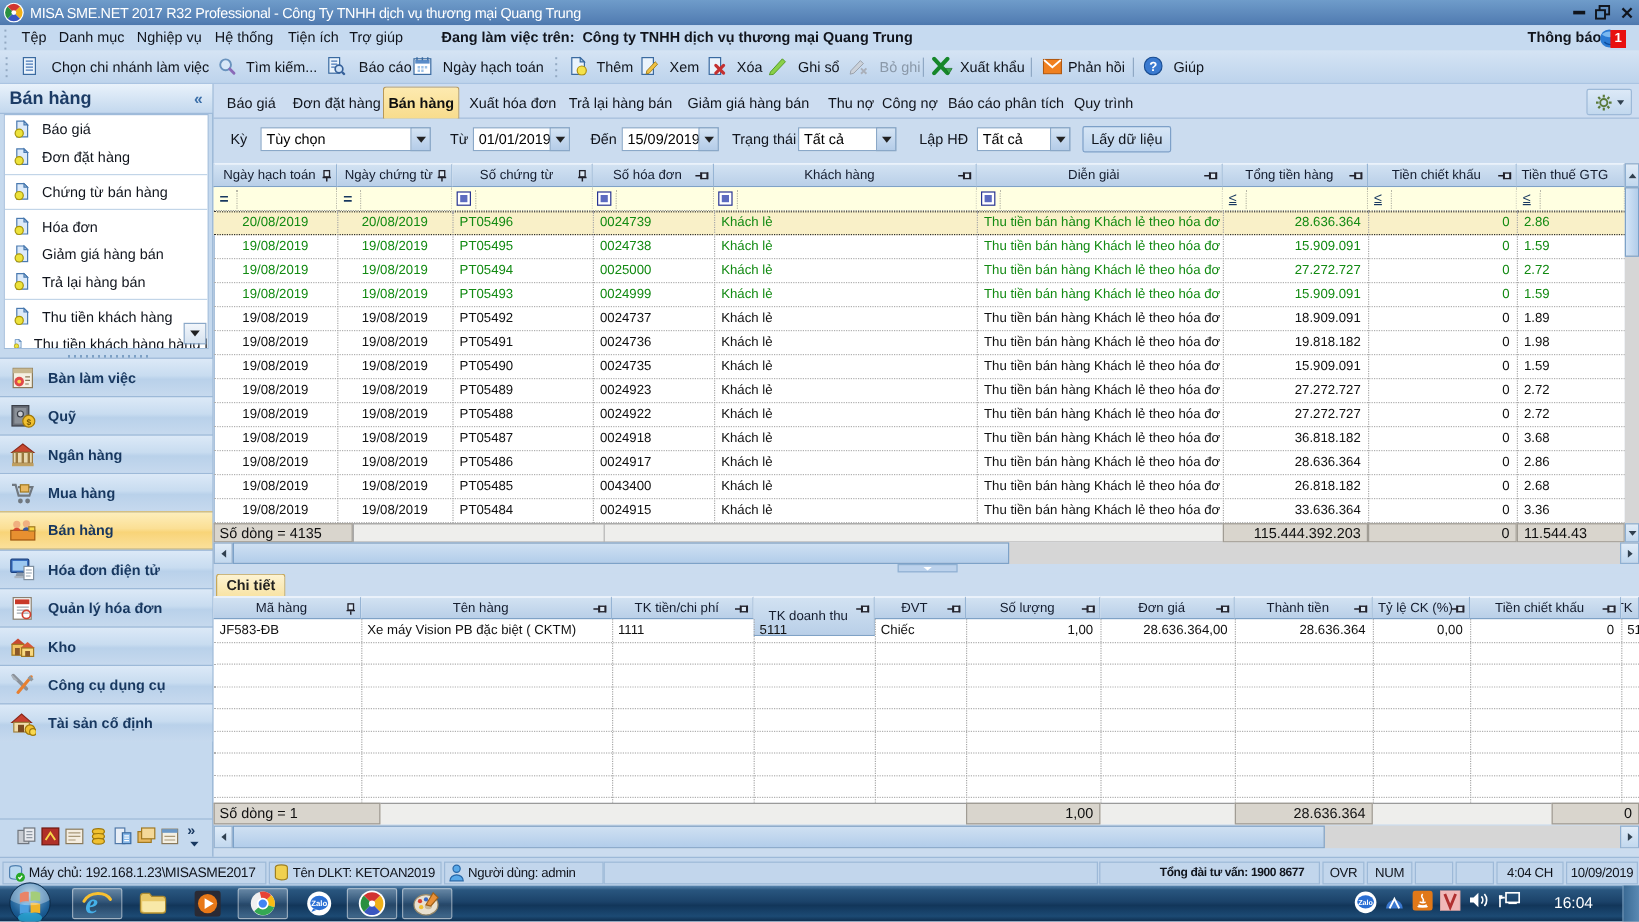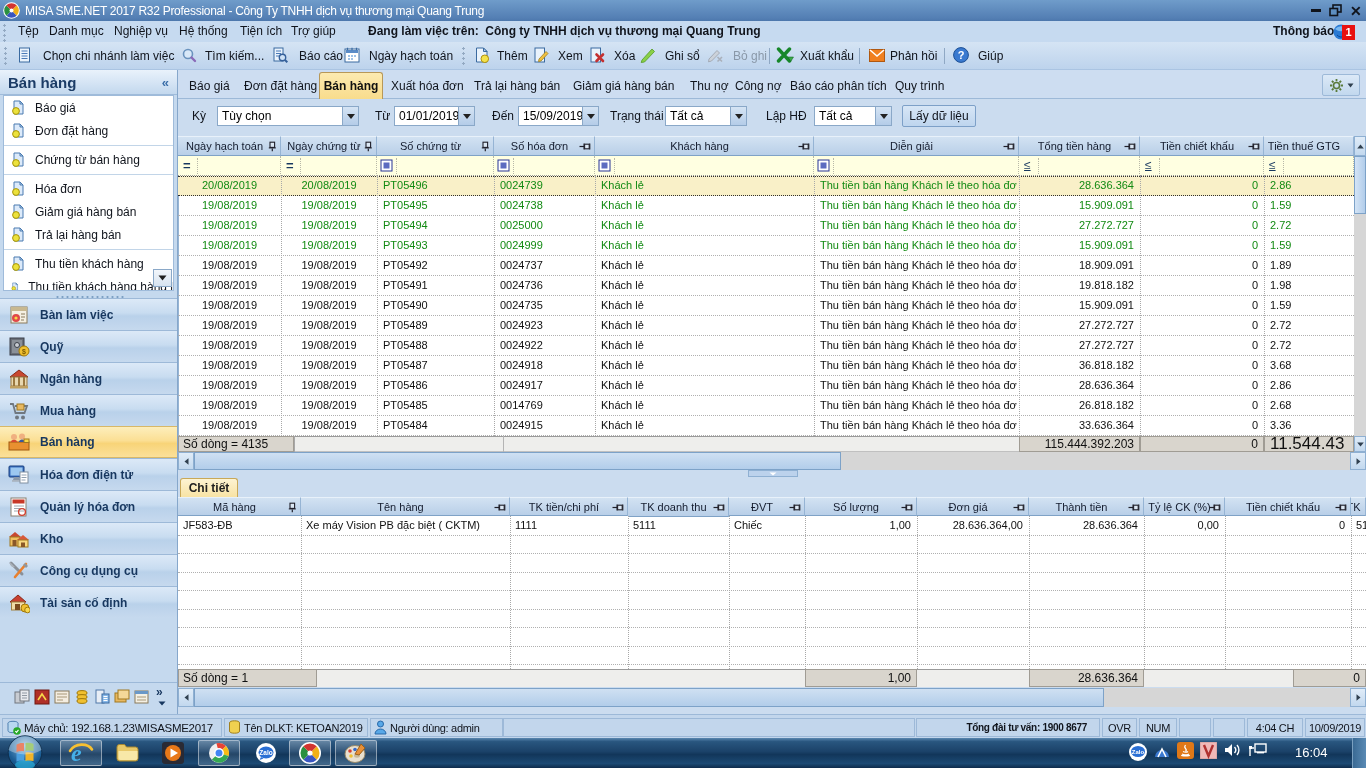--- a/index.html
+++ b/index.html
@@ -676,21 +676,21 @@
 <div class="cell " style="left:500px;top:379px;width:95px;">0024917</div>
 <div class="cell " style="left:601px;top:379px;width:213px;">Khách lẻ</div>
 <div class="cell " style="left:820px;top:379px;width:199px;">Thu tiền bán hàng Khách lẻ theo hóa đơ</div>
 <div class="cell " style="left:1019px;top:379px;width:115px;text-align:right;">28.636.364</div>
 <div class="cell " style="left:1140px;top:379px;width:118px;text-align:right;">0</div>
 <div class="cell " style="left:1270px;top:379px;width:84px;">2.86</div>
 <div class="abs" style="left:178px;top:415px;width:1176px;height:1px;border-top:1px dotted #b0b0b0;"></div>
 <div class="cell " style="left:178px;top:399px;width:103px;text-align:center;">19/08/2019</div>
 <div class="cell " style="left:281px;top:399px;width:96px;text-align:center;">19/08/2019</div>
 <div class="cell " style="left:383px;top:399px;width:111px;">PT05485</div>
-<div class="cell " style="left:500px;top:399px;width:95px;">0014769</div>
+<div class="cell " style="left:500px;top:399px;width:95px;">0043400</div>
 <div class="cell " style="left:601px;top:399px;width:213px;">Khách lẻ</div>
 <div class="cell " style="left:820px;top:399px;width:199px;">Thu tiền bán hàng Khách lẻ theo hóa đơ</div>
 <div class="cell " style="left:1019px;top:399px;width:115px;text-align:right;">26.818.182</div>
 <div class="cell " style="left:1140px;top:399px;width:118px;text-align:right;">0</div>
 <div class="cell " style="left:1270px;top:399px;width:84px;">2.68</div>
 <div class="abs" style="left:178px;top:435px;width:1176px;height:1px;border-top:1px dotted #b0b0b0;"></div>
 <div class="cell " style="left:178px;top:419px;width:103px;text-align:center;">19/08/2019</div>
 <div class="cell " style="left:281px;top:419px;width:96px;text-align:center;">19/08/2019</div>
 <div class="cell " style="left:383px;top:419px;width:111px;">PT05484</div>
 <div class="cell " style="left:500px;top:419px;width:95px;">0024915</div>
@@ -704,21 +704,21 @@
 <div class="vline" style="left:494px;top:176px;height:260px;"></div>
 <div class="vline" style="left:595px;top:176px;height:260px;"></div>
 <div class="vline" style="left:814px;top:176px;height:260px;"></div>
 <div class="vline" style="left:1019px;top:176px;height:260px;"></div>
 <div class="vline" style="left:1140px;top:176px;height:260px;"></div>
 <div class="vline" style="left:1264px;top:176px;height:260px;"></div>
 <div class="abs" style="left:178px;top:436px;width:1176px;height:16px;background:#eeeeec;border-top:1px solid #9a9a9a;border-bottom:1px solid #c0c0c0;"></div>
 <div class="abs" style="left:178px;top:436px;width:116px;height:16px;background:#d9d5cd;border:1px solid #a09c94;font-size:12px;color:#101010;line-height:14px;padding-left:4px;">Số dòng = 4135</div>
 <div class="abs" style="left:1019px;top:436px;width:121px;height:16px;background:#d9d5cd;border:1px solid #a09c94;font-size:12px;color:#101010;line-height:14px;text-align:right;padding-right:5px;">115.444.392.203</div>
 <div class="abs" style="left:1140px;top:436px;width:124px;height:16px;background:#d9d5cd;border:1px solid #a09c94;font-size:12px;color:#101010;line-height:14px;text-align:right;padding-right:5px;">0</div>
-<div class="abs" style="left:1264px;top:436px;width:90px;height:16px;background:#d9d5cd;border:1px solid #a09c94;font-size:17px;color:#101010;line-height:14px;padding-left:5px;">11.544.43</div>
+<div class="abs" style="left:1264px;top:436px;width:90px;height:16px;background:#d9d5cd;border:1px solid #a09c94;font-size:12px;color:#101010;line-height:14px;padding-left:5px;">11.544.43</div>
 <div class="abs" style="left:294px;top:436px;width:1px;height:16px;background:#a8a8a8;"></div>
 <div class="abs" style="left:503px;top:436px;width:1px;height:16px;background:#b4b4b4;"></div>
 <div class="abs" style="left:1354px;top:136px;width:12px;height:316px;background:#d6d6d6;"></div>
 <div class="sb-btn" style="left:1354px;top:136px;width:12px;height:20px;position:absolute;background:linear-gradient(#e0ecf8,#c2d8ee);border:1px solid #8fb0d2;display:flex;align-items:center;justify-content:center;">
     <svg width="7" height="5" viewBox="0 0 7 5">
       <path d="M3.5 0.5 L6.8 4.5 H0.2 z" fill="#30404f"></path>
     </svg>
   </div>
 <div class="abs" style="left:1354px;top:156px;width:12px;height:58px;background:linear-gradient(90deg,#d4e4f6,#b2cdea);border:1px solid #7da2c8;"></div>
 <div class="abs" style="left:1354px;top:436px;width:12px;height:16px;background:linear-gradient(#e0ecf8,#c2d8ee);border:1px solid #8fb0d2;display:flex;align-items:center;justify-content:center;">
@@ -772,21 +772,21 @@
     <span>TK tiền/chi phí</span>
     <span style="position:absolute;right:3px;top:5px;display:inline-flex;">
       <svg width="12" height="9" viewBox="0 0 12 9">
         <path d="M0.5 4.5 h4.5" stroke="#20202a" stroke-width="1.2"></path>
         <path d="M5 1.6 v5.8" stroke="#20202a" stroke-width="1.1"></path>
         <rect x="5.6" y="2.2" width="4.6" height="4.6" fill="#dce8f4" stroke="#20202a" stroke-width="1.1"></rect>
         <path d="M10.8 1.6 v5.8" stroke="#20202a" stroke-width="1.1"></path>
       </svg>
     </span>
   </div>
-<div class="gh" style="left:628px;top:497px;width:101px;height:20px;">
+<div class="gh" style="left:628px;top:497px;width:101px;height:33px;">
     <span>TK doanh thu</span>
     <span style="position:absolute;right:3px;top:5px;display:inline-flex;">
       <svg width="12" height="9" viewBox="0 0 12 9">
         <path d="M0.5 4.5 h4.5" stroke="#20202a" stroke-width="1.2"></path>
         <path d="M5 1.6 v5.8" stroke="#20202a" stroke-width="1.1"></path>
         <rect x="5.6" y="2.2" width="4.6" height="4.6" fill="#dce8f4" stroke="#20202a" stroke-width="1.1"></rect>
         <path d="M10.8 1.6 v5.8" stroke="#20202a" stroke-width="1.1"></path>
       </svg>
     </span>
   </div>

